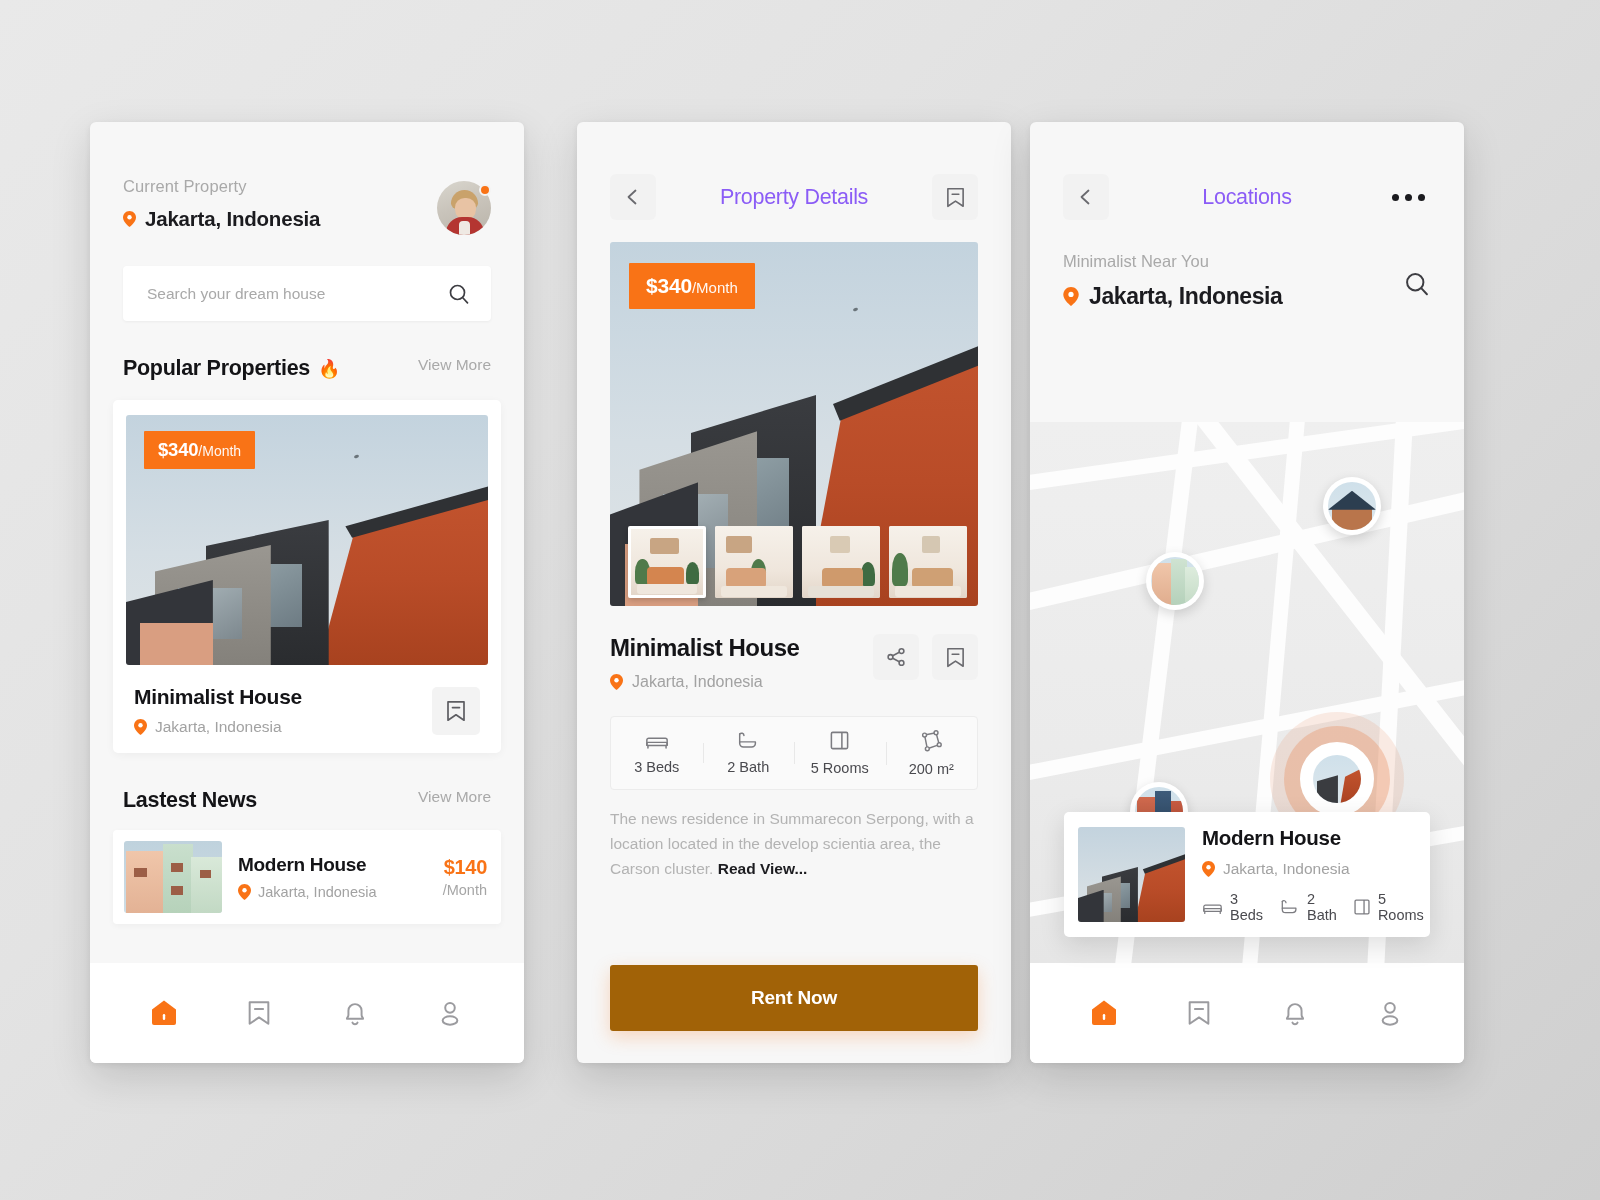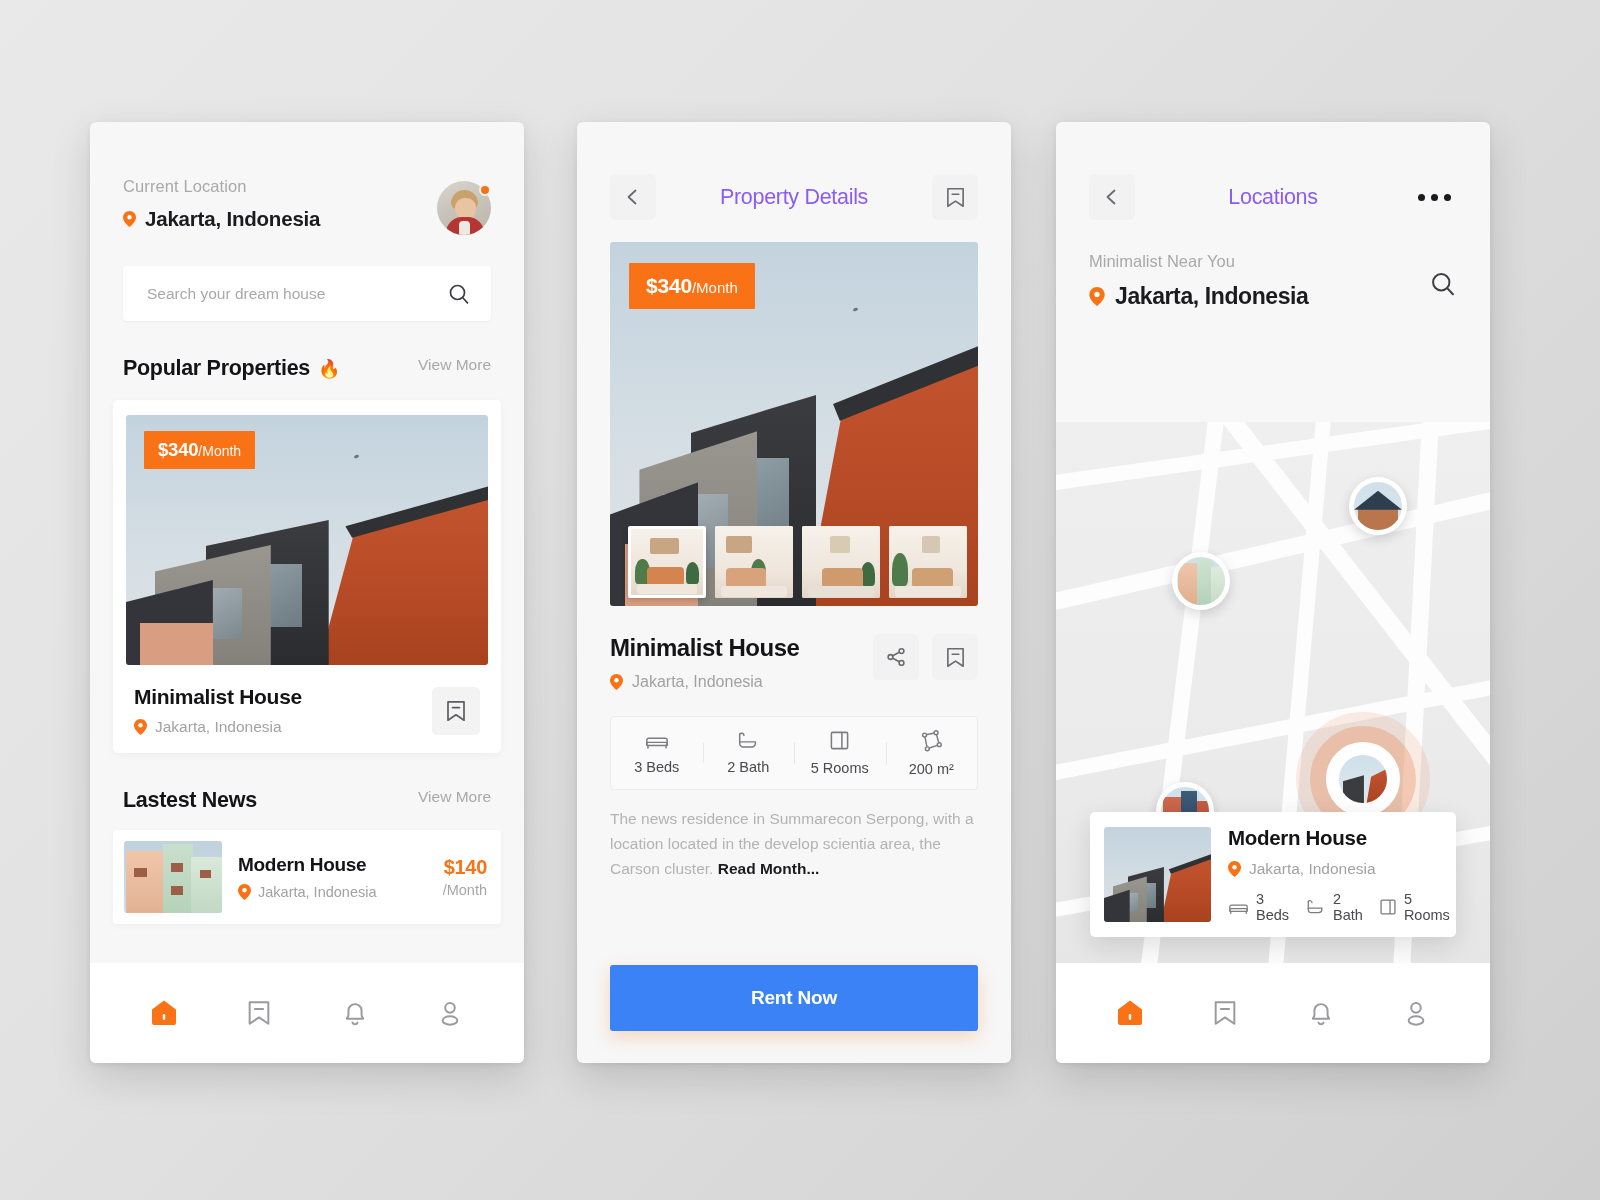--- a/index.html
+++ b/index.html
@@ -12,21 +12,21 @@
   }
 
   
   .phone{
     position:absolute; top:122px; width:434px; height:941px;
     background:#f7f7f7; border-radius:6px; overflow:hidden;
     box-shadow:0 14px 40px rgba(0,0,0,.14), 0 2px 6px rgba(0,0,0,.07);
   }
   #screen-home{ left:90px; }
   #screen-details{ left:577px; }
-  #screen-locations{ left:1056px; }
+  #screen-locations{ left:1030px; }
 
   .screen-inner{ position:relative; width:100%; height:100%; }
 
   .pin{
     display:inline-block; width:13px; height:16px; position:relative; flex:0 0 auto;
   }
   .pin svg{ display:block; width:100%; height:100%; }
 
   
   .home-top{ padding:55px 33px 0 33px; display:flex; align-items:flex-start; justify-content:space-between;}
@@ -168,21 +168,21 @@
     display:flex; align-items:center; background:#fafafa;
   }
   .spec{ flex:1; display:flex; flex-direction:column; align-items:center; gap:9px; position:relative;}
   .spec + .spec::before{ content:""; position:absolute; left:0; top:12px; bottom:12px; width:1px; background:#e8e8e8;}
   .spec-label{ font-size:14.5px; color:#4a4a4f; }
 
   .desc-head{ margin:30px 33px 0 33px; font-size:20px; font-weight:700; color:#141417; letter-spacing:-.3px;}
   .desc-body{ margin:16px 33px 0 33px; font-size:15.5px; line-height:1.62; color:#b3b3b3;}
   .desc-body b{ color:#1c1c20; font-weight:700; }
   .rent-btn{
-    position:absolute; left:33px; right:33px; bottom:32px; height:66px; background:#3b82f6;
+    position:absolute; left:33px; right:33px; bottom:32px; height:66px; background:#a16207;
     color:#fff; font-size:19px; font-weight:700; letter-spacing:-.2px;
     display:flex; align-items:center; justify-content:center; border-radius:3px;
     box-shadow:0 6px 18px rgba(249,115,22,.25);
   }
 
   
   .loc-head{ height:110px; display:flex; align-items:center; justify-content:space-between; padding:40px 33px 0 33px;}
   .dots{ display:flex; gap:6px; align-items:center;}
   .dots i{ width:7px; height:7px; border-radius:50%; background:#1b1b1f; display:block;}
   .near-row{ padding:20px 33px 0 33px; display:flex; align-items:flex-start; justify-content:space-between; position:relative; z-index:6;}
@@ -238,21 +238,21 @@
   svg{ display:block; }
 </style>
 </head>
 <body>
 
 <div class="phone" id="screen-home">
  <div class="screen-inner">
 
   <div class="home-top">
     <div>
-      <div class="loc-label">Current Location</div>
+      <div class="loc-label">Current Property</div>
       <div class="loc-city">
         <span class="pin">
           <svg viewBox="0 0 13 16">
                 <path d="M6.5 0C2.9 0 0 2.9 0 6.5C0 11 6.5 16 6.5 16S13 11 13 6.5C13 2.9 10.1 0 6.5 0Z" fill="#f97316"></path>
                 <circle cx="6.5" cy="6.3" r="2.2" fill="#fff"></circle>
               </svg>
         </span>
         <span>Jakarta, Indonesia</span>
       </div>
     </div>
@@ -547,21 +547,21 @@
               <circle cx="21" cy="16" r="2.1" fill="#fafafa"></circle>
               <circle cx="8" cy="20.5" r="2.1" fill="#fafafa"></circle>
         </svg>
       </span>
       <span class="spec-label">200 m²</span>
     </div>
   </div>
 
   <div class="desc-body">
     <span>The news residence in Summarecon Serpong, with a location located in the develop scientia area, the Carson cluster.</span>
-    <b>Read Month...</b>
+    <b>Read View...</b>
   </div>
 
   <div class="rent-btn">Rent Now</div>
 
  </div>
 </div>
 
 <div class="phone" id="screen-locations">
  <div class="screen-inner">
 

